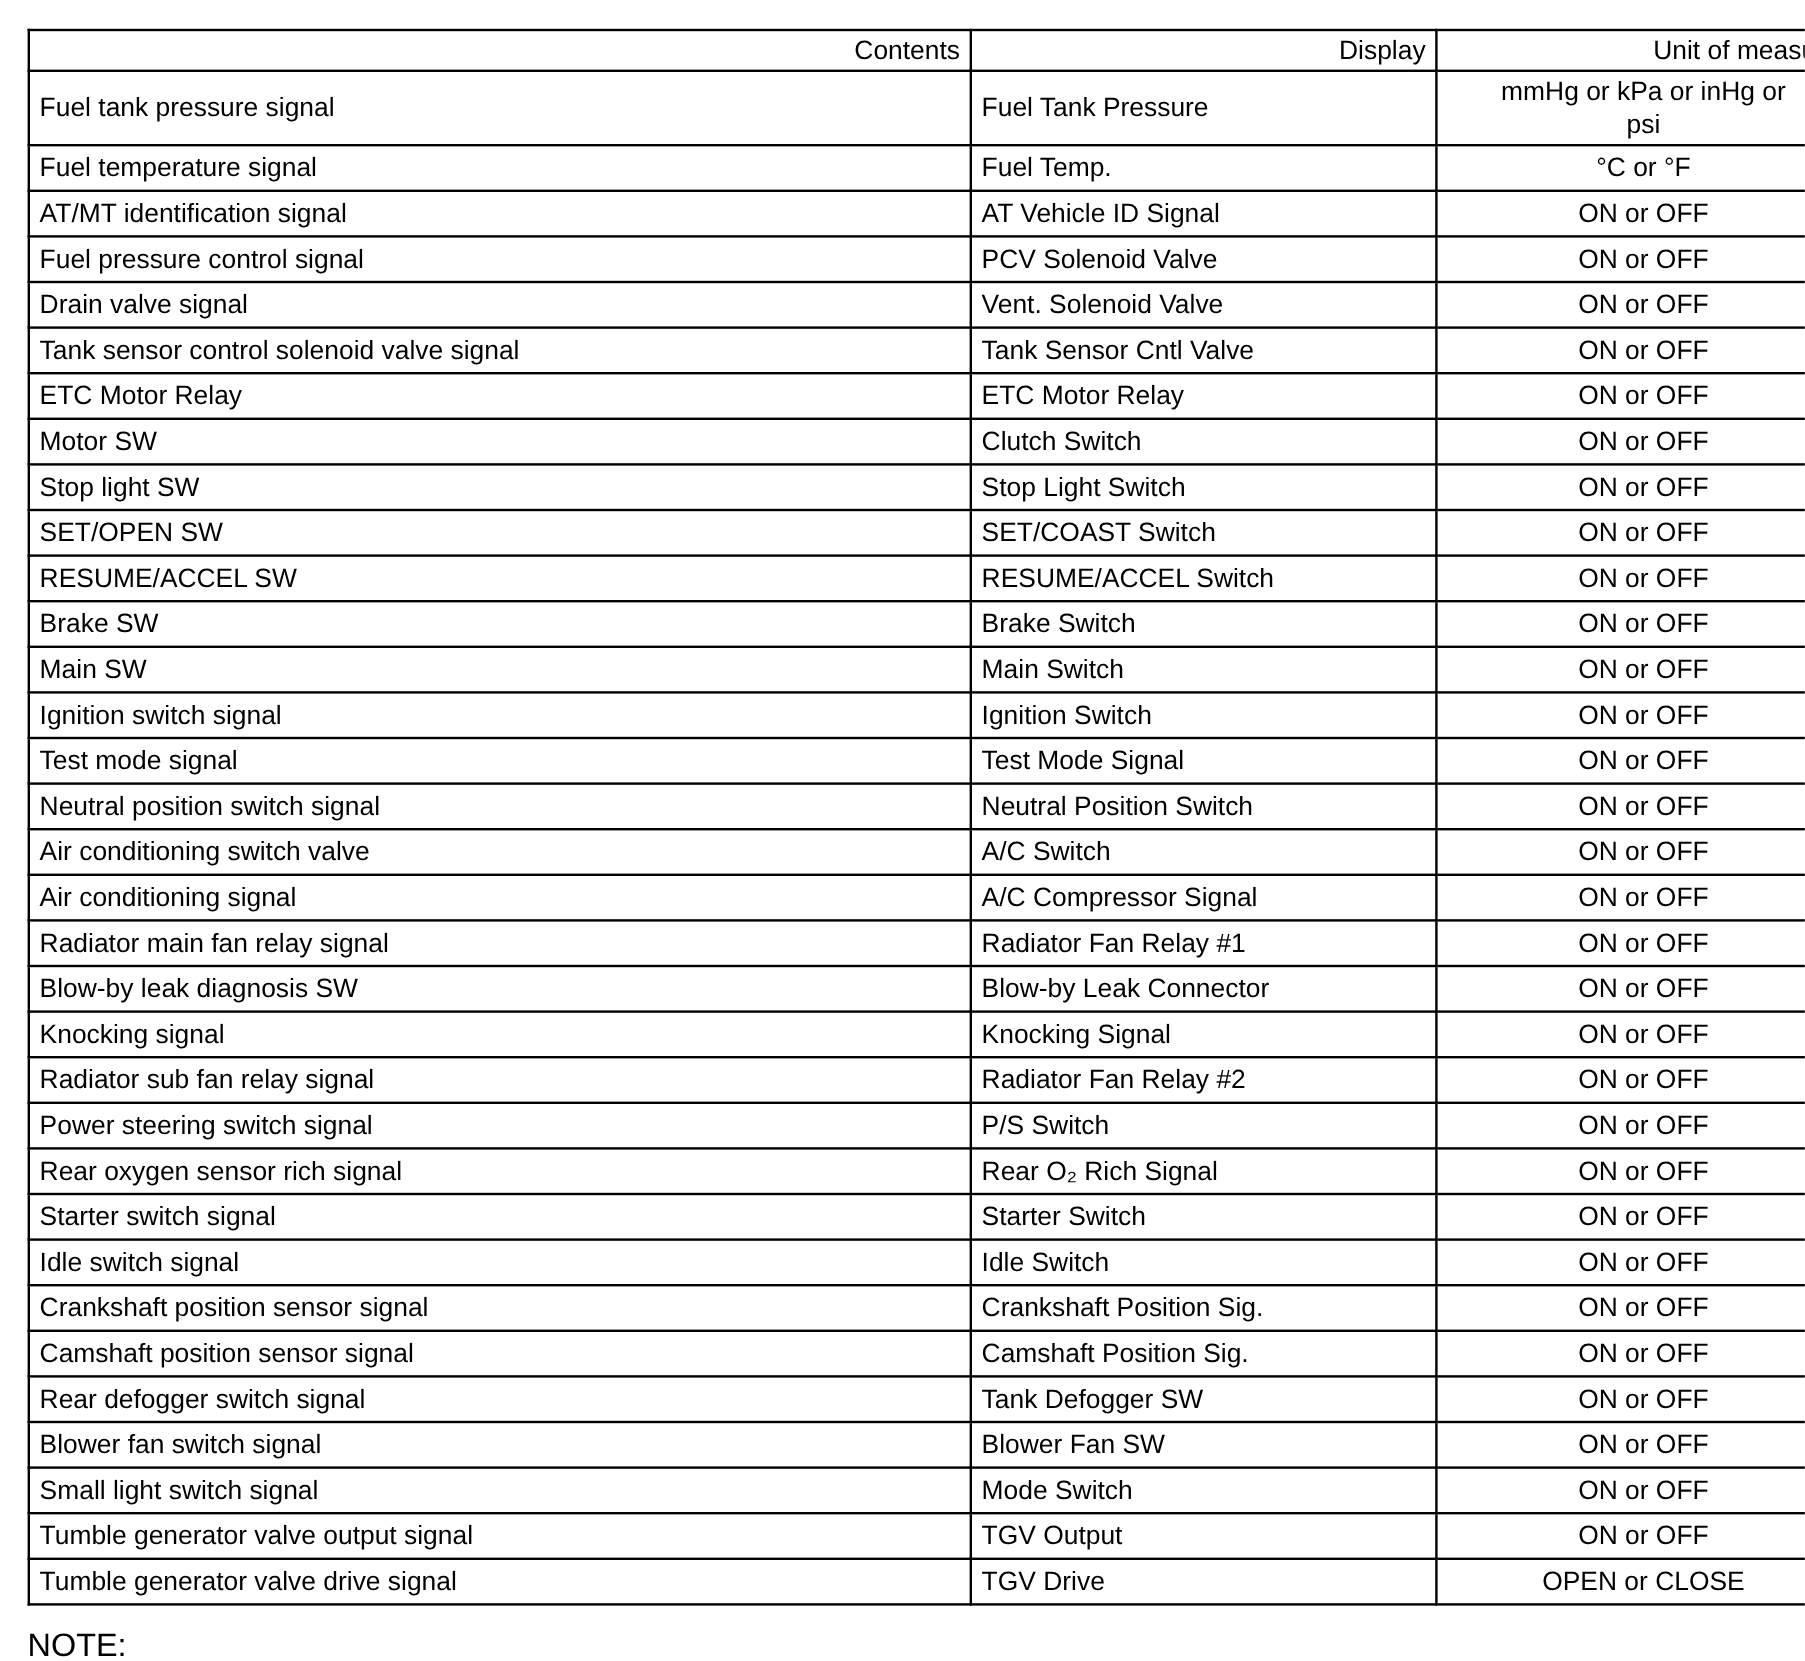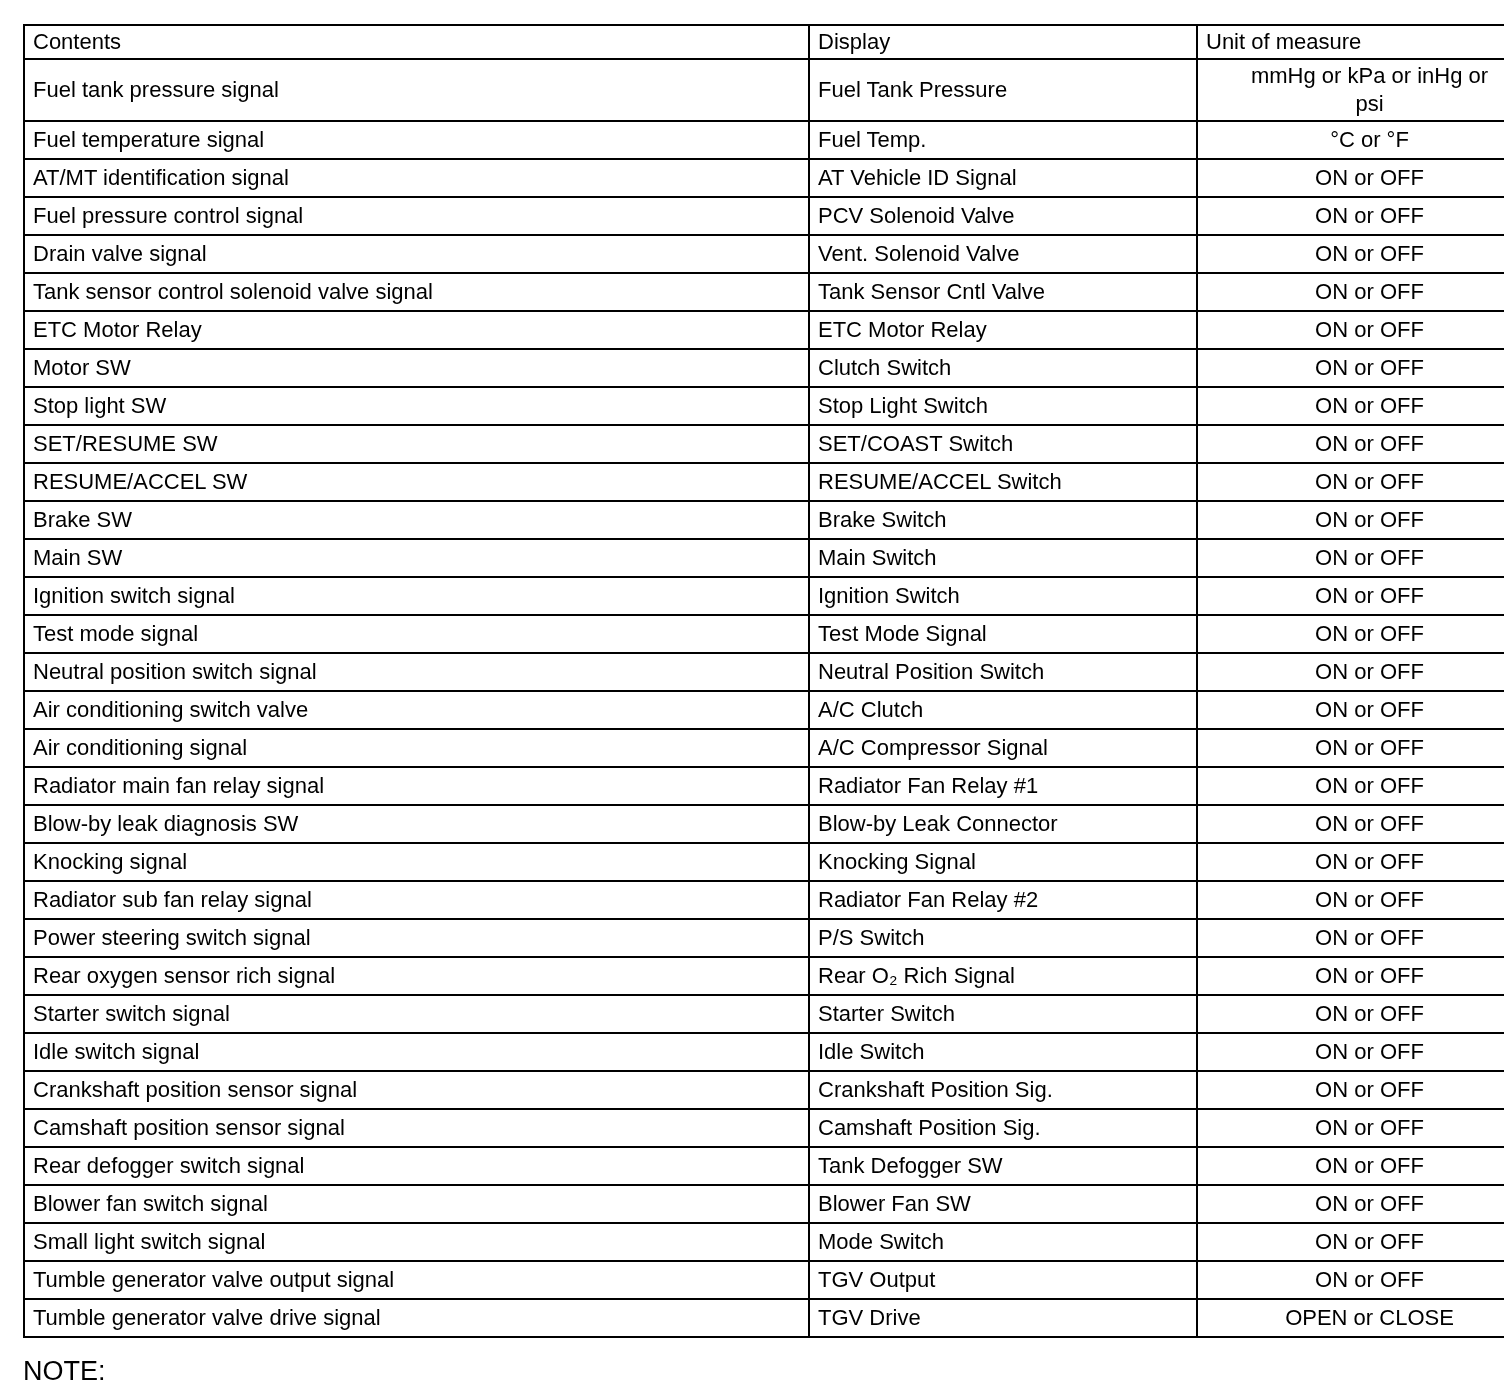--- a/index.html
+++ b/index.html
@@ -29,21 +29,21 @@
     font-weight: 400;
     line-height: 28px;
     padding: 2px 8px;
     overflow: hidden;
     vertical-align: middle;
   }
   th.col-contents { width: 767px; }
   th.col-display  { width: 370px; }
   th.col-unit     { width: 327px; }
   th {
-    text-align: left;
+    text-align: right;
     height: 24px;
     font-weight: 400;
   }
   td { height: 32px; }
   td.col-contents, td.col-display { text-align: left; }
   td.col-unit {
     text-align: center;
     white-space: pre-line;
   }
   .note {
@@ -107,21 +107,21 @@
           <td class="col-contents">Motor SW</td>
           <td class="col-display">Clutch Switch</td>
           <td class="col-unit">ON or OFF</td>
         </tr>
         <tr>
           <td class="col-contents">Stop light SW</td>
           <td class="col-display">Stop Light Switch</td>
           <td class="col-unit">ON or OFF</td>
         </tr>
         <tr>
-          <td class="col-contents">SET/RESUME SW</td>
+          <td class="col-contents">SET/OPEN SW</td>
           <td class="col-display">SET/COAST Switch</td>
           <td class="col-unit">ON or OFF</td>
         </tr>
         <tr>
           <td class="col-contents">RESUME/ACCEL SW</td>
           <td class="col-display">RESUME/ACCEL Switch</td>
           <td class="col-unit">ON or OFF</td>
         </tr>
         <tr>
           <td class="col-contents">Brake SW</td>
@@ -143,21 +143,21 @@
           <td class="col-display">Test Mode Signal</td>
           <td class="col-unit">ON or OFF</td>
         </tr>
         <tr>
           <td class="col-contents">Neutral position switch signal</td>
           <td class="col-display">Neutral Position Switch</td>
           <td class="col-unit">ON or OFF</td>
         </tr>
         <tr>
           <td class="col-contents">Air conditioning switch valve</td>
-          <td class="col-display">A/C Clutch</td>
+          <td class="col-display">A/C Switch</td>
           <td class="col-unit">ON or OFF</td>
         </tr>
         <tr>
           <td class="col-contents">Air conditioning signal</td>
           <td class="col-display">A/C Compressor Signal</td>
           <td class="col-unit">ON or OFF</td>
         </tr>
         <tr>
           <td class="col-contents">Radiator main fan relay signal</td>
           <td class="col-display">Radiator Fan Relay #1</td>

